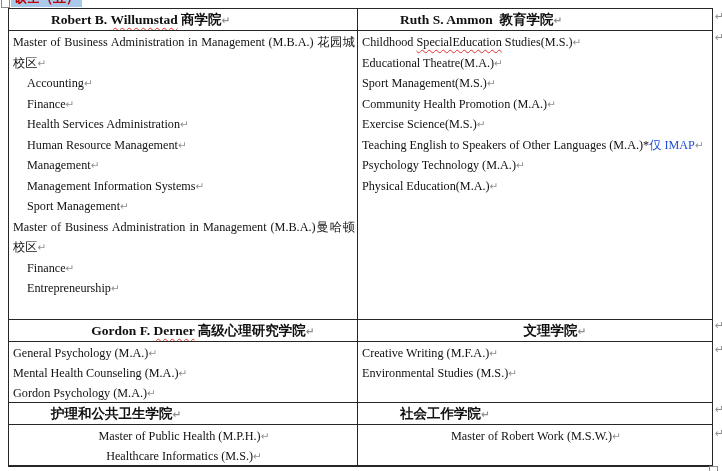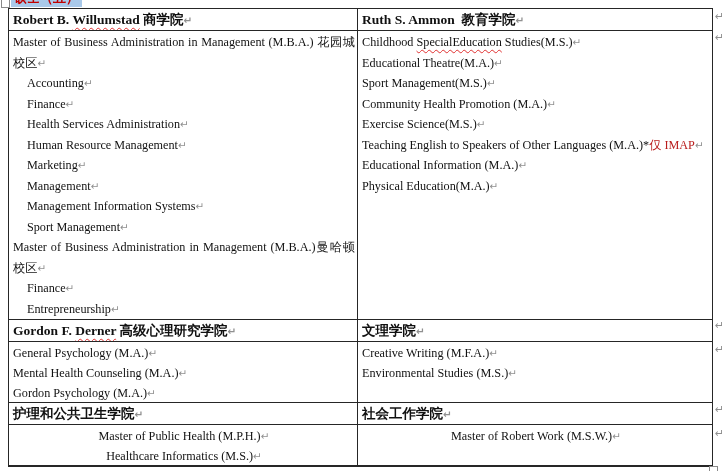--- a/index.html
+++ b/index.html
@@ -31,34 +31,34 @@
   .row{
     display:grid;grid-template-columns:349px 354px;
     border-bottom:1px solid #262626;box-sizing:border-box;
   }
   .row:last-child{border-bottom:1px solid #262626;text-align:center;}
   .cell{
     box-sizing:border-box;overflow:hidden;
     padding:1px 2px 0 4px;
   }
   .cell.left{border-right:1px solid #262626;}
-  .hdr .cell{font-weight:bold;font-size:13.5px;line-height:19px;white-space:pre;}
+  .hdr .cell{font-weight:bold;font-size:13.5px;line-height:19px;white-space:pre;margin-left:38px;}
   .para{font-size:12.2px;line-height:20px;}
   .row-tall .para{line-height:20.5px;}
   .para.just{text-align:justify;}
   .para.nowrap{white-space:nowrap;}
   .para .indent-pad{display:inline-block;width:14px;}
   .sq{
     text-decoration-line:underline;
     text-decoration-style:wavy;
     text-decoration-color:#e03030;
     text-decoration-thickness:1px;
     text-underline-offset:3px;
   }
-  .red{color:#b91c1c;}
+  .red{color:#1d4ed8;}
   .pm{color:#909090;font-size:10.5px;font-family:"DejaVu Sans",sans-serif;}
   .rowmark{
     position:absolute;left:715px;color:#909090;font-size:11px;
     font-family:"DejaVu Sans",sans-serif;line-height:11px;
   }
 </style>
 </head>
 <body>
 
 <div>
@@ -69,40 +69,39 @@
         <div class="cell left"><span>Robert B. </span><span class="sq">Willumstad</span><span> 商学院</span><span class="pm">↵</span></div>
         <div class="cell right"><span>Ruth S. Ammon  教育学院</span><span class="pm">↵</span></div>
       </div>
       <div class="row row-tall" style="height: 289px;">
         <div class="cell left">
           <div class="para just"><span>Master of Business Administration in Management (M.B.A.) 花园城校区</span><span class="pm">↵</span></div>
           <div class="para nowrap"><span class="indent-pad"></span><span>Accounting</span><span class="pm">↵</span></div>
           <div class="para nowrap"><span class="indent-pad"></span><span>Finance</span><span class="pm">↵</span></div>
           <div class="para nowrap"><span class="indent-pad"></span><span>Health Services Administration</span><span class="pm">↵</span></div>
           <div class="para nowrap"><span class="indent-pad"></span><span>Human Resource Management</span><span class="pm">↵</span></div>
-          <div class="para nowrap"><span class="indent-pad"></span><span>Marketing</span><span class="pm">↵</span></div>
           <div class="para nowrap"><span class="indent-pad"></span><span>Management</span><span class="pm">↵</span></div>
           <div class="para nowrap"><span class="indent-pad"></span><span>Management Information Systems</span><span class="pm">↵</span></div>
           <div class="para nowrap"><span class="indent-pad"></span><span>Sport Management</span><span class="pm">↵</span></div>
           <div class="para just"><span>Master of Business Administration in Management (M.B.A.)曼哈顿校区</span><span class="pm">↵</span></div>
           <div class="para nowrap"><span class="indent-pad"></span><span>Finance</span><span class="pm">↵</span></div>
           <div class="para nowrap"><span class="indent-pad"></span><span>Entrepreneurship</span><span class="pm">↵</span></div>
         </div>
         <div class="cell right">
           <div class="para nowrap"><span>Childhood </span><span class="sq">SpecialEducation</span><span> Studies(M.S.)</span><span class="pm">↵</span></div>
           <div class="para nowrap"><span>Educational Theatre(M.A.)</span><span class="pm">↵</span></div>
           <div class="para nowrap"><span>Sport Management(M.S.)</span><span class="pm">↵</span></div>
           <div class="para nowrap"><span>Community Health Promotion (M.A.)</span><span class="pm">↵</span></div>
           <div class="para nowrap"><span>Exercise Science(M.S.)</span><span class="pm">↵</span></div>
           <div class="para nowrap"><span>Teaching English to Speakers of Other Languages (M.A.)*</span><span class="red">仅 IMAP</span><span class="pm">↵</span></div>
-          <div class="para nowrap"><span>Educational Information (M.A.)</span><span class="pm">↵</span></div>
+          <div class="para nowrap"><span>Psychology Technology (M.A.)</span><span class="pm">↵</span></div>
           <div class="para nowrap"><span>Physical Education(M.A.)</span><span class="pm">↵</span></div>
         </div>
       </div>
-      <div class="row hdr" style="height: 22px;">
+      <div class="row hdr" style="height: 22px; text-align: center;">
         <div class="cell left"><span>Gordon F. </span><span class="sq">Derner</span><span> 高级心理研究学院</span><span class="pm">↵</span></div>
         <div class="cell right"><span>文理学院</span><span class="pm">↵</span></div>
       </div>
       <div class="row" style="height: 61px;">
         <div class="cell left">
           <div class="para nowrap"><span>General Psychology (M.A.)</span><span class="pm">↵</span></div>
           <div class="para nowrap"><span>Mental Health Counseling (M.A.)</span><span class="pm">↵</span></div>
           <div class="para nowrap"><span>Gordon Psychology (M.A.)</span><span class="pm">↵</span></div>
         </div>
         <div class="cell right">

